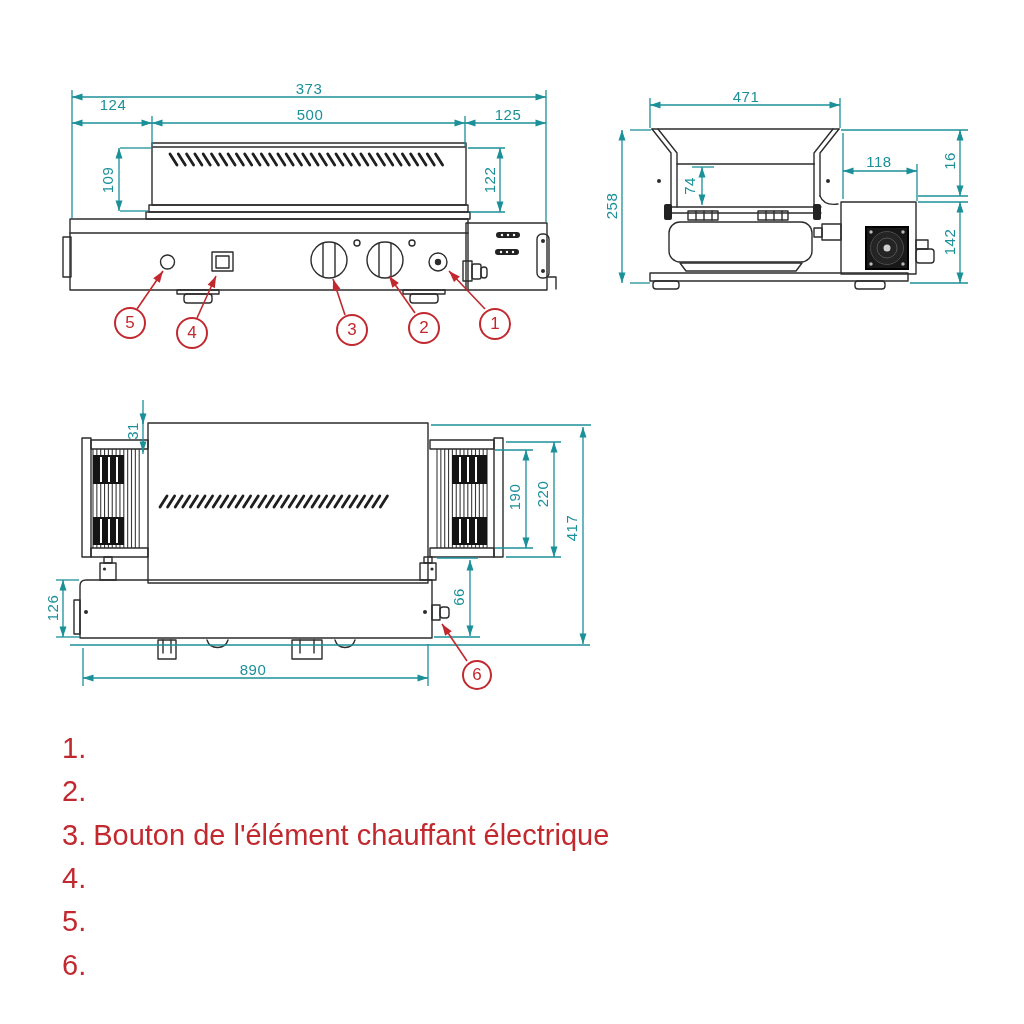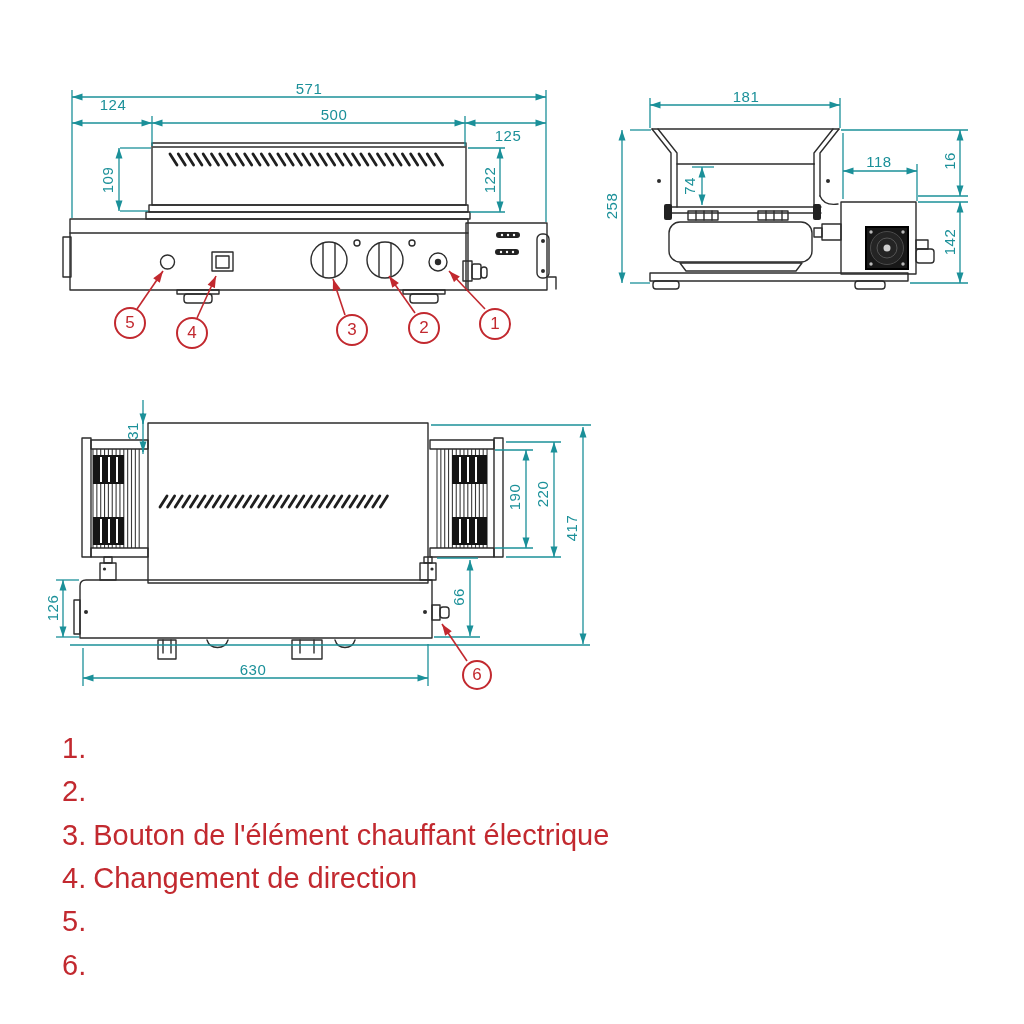--- a/index.html
+++ b/index.html
@@ -364,41 +364,41 @@
   <g>
     <line class="rline" x1="485" y1="309" x2="449" y2="271" marker-end="url(#rE)"></line>
     <line class="rline" x1="415" y1="313" x2="389" y2="276" marker-end="url(#rE)"></line>
     <line class="rline" x1="345" y1="315" x2="333" y2="279" marker-end="url(#rE)"></line>
     <line class="rline" x1="197" y1="318" x2="216" y2="276" marker-end="url(#rE)"></line>
     <line class="rline" x1="137" y1="309" x2="163" y2="271" marker-end="url(#rE)"></line>
     <line class="rline" x1="467" y1="661" x2="442" y2="624" marker-end="url(#rE)"></line>
   </g>
 </svg>
 
-<span class="dim" style="left:309px;top:88px;">571</span>
+<span class="dim" style="left:309px;top:88px;">373</span>
 <span class="dim" style="left:113px;top:104px;text-align:center;">124</span>
-<span class="dim" style="left:310px;top:114px;margin-left:24px;">500</span>
-<span class="dim" style="left:508px;top:114px;margin-top:21px;">125</span>
+<span class="dim" style="left:310px;top:114px;">500</span>
+<span class="dim" style="left:508px;top:114px;">125</span>
 <span class="dim rot" style="left:107px;top:180px;">109</span>
 <span class="dim rot" style="left:489px;top:180px;">122</span>
 
-<span class="dim" style="left:746px;top:96px;">181</span>
+<span class="dim" style="left:746px;top:96px;">471</span>
 <span class="dim rot" style="left:611px;top:206px;">258</span>
 <span class="dim rot" style="left:689px;top:186px;">74</span>
 <span class="dim" style="left:879px;top:161px;">118</span>
 <span class="dim rot" style="left:949px;top:161px;">16</span>
 <span class="dim rot" style="left:949px;top:242px;">142</span>
 
 <span class="dim rot" style="left:132px;top:431px;">31</span>
 <span class="dim rot" style="left:514px;top:497px;">190</span>
 <span class="dim rot" style="left:542px;top:494px;">220</span>
 <span class="dim rot" style="left:571px;top:528px;">417</span>
 <span class="dim rot" style="left:458px;top:597px;">66</span>
 <span class="dim rot" style="left:52px;top:608px;">126</span>
-<span class="dim" style="left:253px;top:669px;">630</span>
+<span class="dim" style="left:253px;top:669px;">890</span>
 
 <div class="callout" style="left:479px;top:308px;width:28px;height:28px;">1</div>
 <div class="callout" style="left:408px;top:312px;width:28px;height:28px;">2</div>
 <div class="callout" style="left:336px;top:314px;width:28px;height:28px;">3</div>
 <div class="callout" style="left:176px;top:317px;width:28px;height:28px;">4</div>
 <div class="callout" style="left:114px;top:307px;width:28px;height:28px;">5</div>
 <div class="callout" style="left:462px;top:660px;width:26px;height:26px;">6</div>
 
 <div class="legend" style="left:62px;top:727px;">
   <div class="legend-item">
@@ -406,21 +406,20 @@
   </div>
   <div class="legend-item">
     <span class="legend-num">2.</span>
   </div>
   <div class="legend-item">
     <span class="legend-num">3.</span>
     <span>Bouton de l'élément chauffant électrique</span>
   </div>
   <div class="legend-item">
     <span class="legend-num">4.</span>
-    <span>Changement de direction</span>
   </div>
   <div class="legend-item">
     <span class="legend-num">5.</span>
   </div>
   <div class="legend-item">
     <span class="legend-num">6.</span>
   </div>
 </div>
 
 </div>

